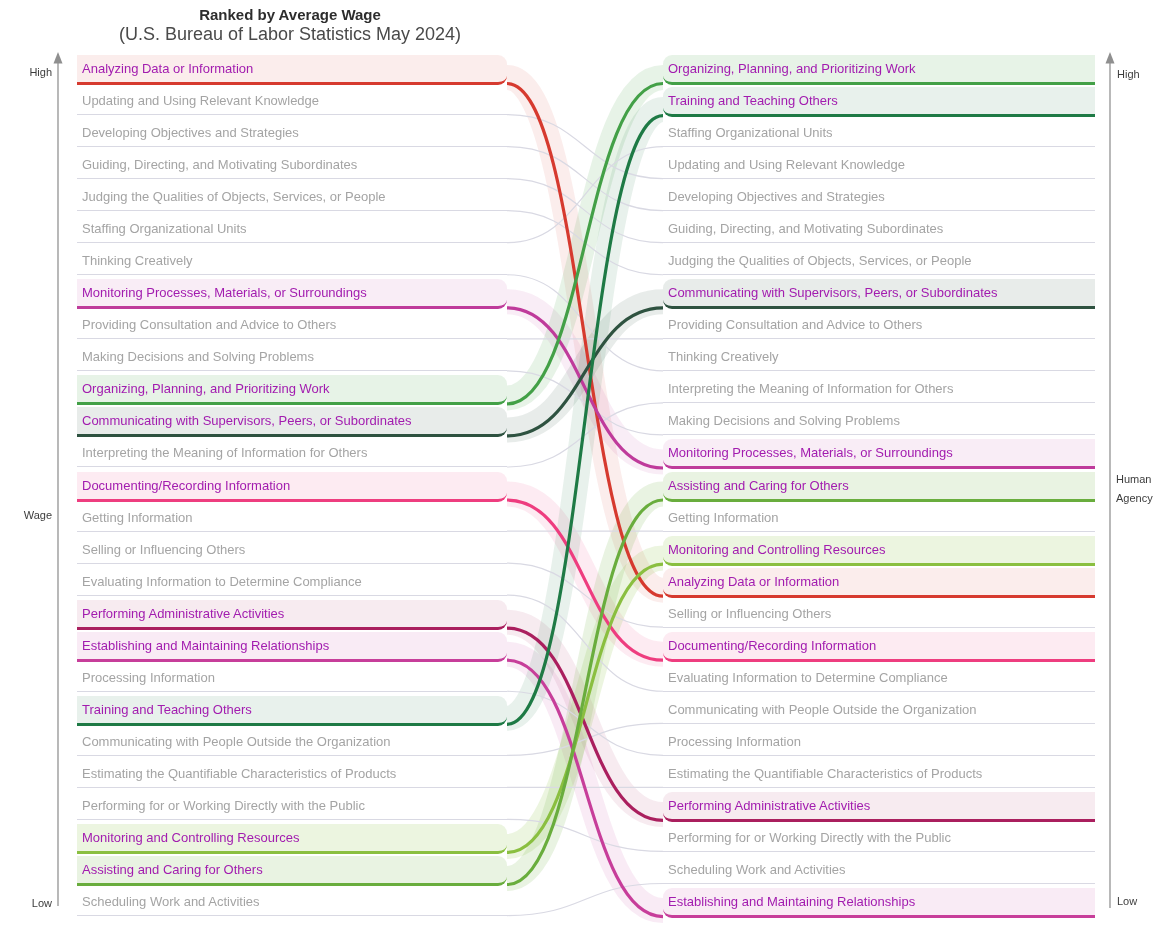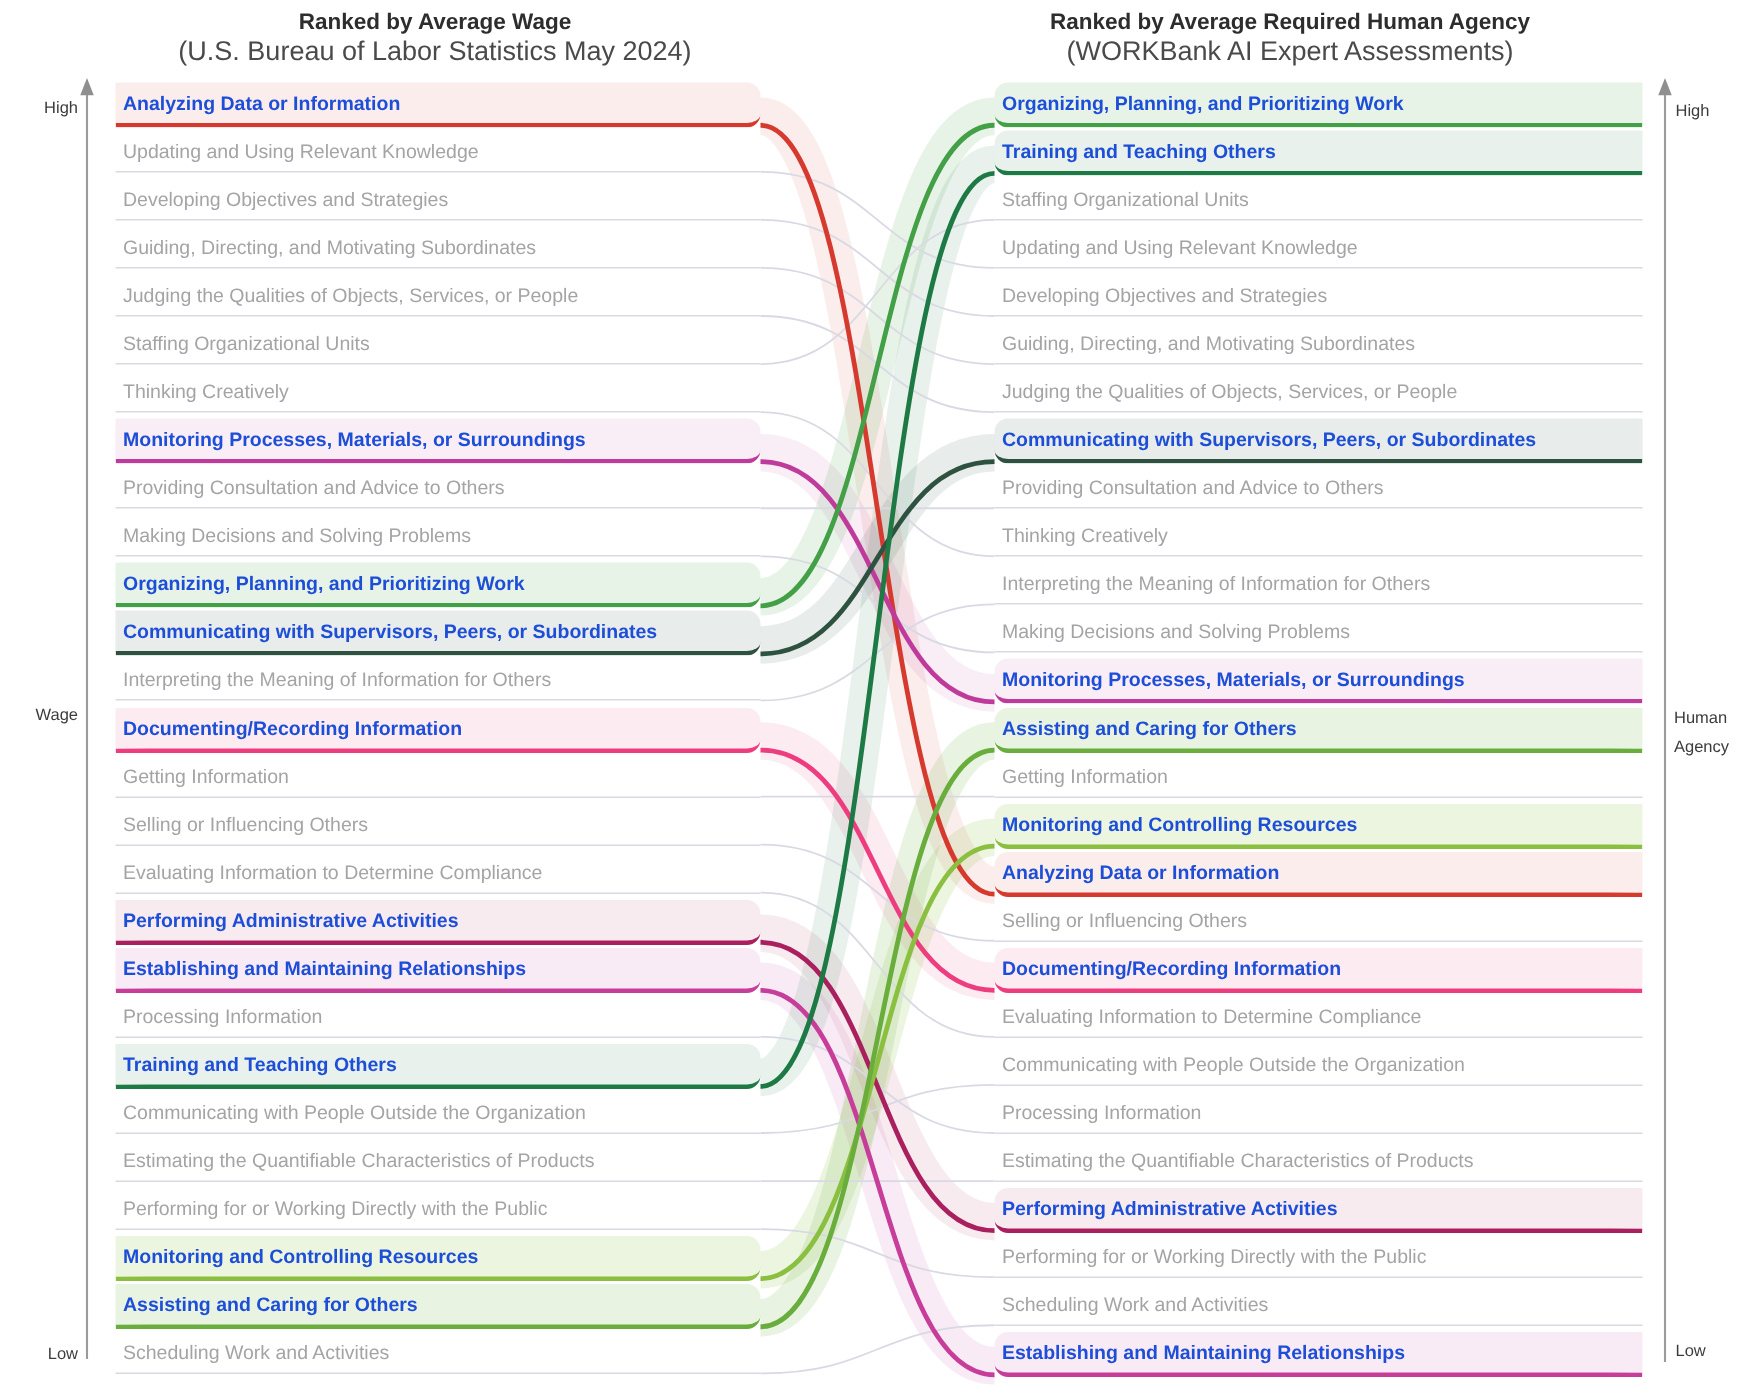--- a/index.html
+++ b/index.html
@@ -10,39 +10,35 @@
   .title-block{position:absolute;text-align:center;}
   .title-main{font-size:15px;font-weight:700;color:#2d2d2d;line-height:19px;}
   .title-sub{font-size:18px;font-weight:400;color:#4a4a4a;line-height:19px;margin-top:1px;}
   .axis-label{position:absolute;font-size:11px;color:#3c3c3c;line-height:19px;}
   .axis-label.right-align{text-align:right;}
   #flow-svg{position:absolute;top:0;left:0;pointer-events:none;}
   .row{
     position:absolute;box-sizing:border-box;display:flex;align-items:flex-end;
     padding:0 0 6px 5px;font-size:13px;color:#a4a4a4;white-space:nowrap;overflow:hidden;
   }
-  .row.hl{font-weight:700;color:#1d4ed8;}
+  .row.hl{font-weight:400;color:#a21caf;}
   .row .label{display:block;}
 </style>
 </head>
 <body>
 
 <div id="canvas">
 
   <div class="title-block" style="left:75px;top:5px;width:430px;">
     <div class="title-main">Ranked by Average Wage</div>
     <div class="title-sub">(U.S. Bureau of Labor Statistics May 2024)</div>
   </div>
-  <div class="title-block" style="left:645px;top:5px;width:430px;">
-    <div class="title-main">Ranked by Average Required Human Agency</div>
-    <div class="title-sub">(WORKBank AI Expert Assessments)</div>
-  </div>
 
   <div class="axis-label right-align" style="left:0;width:52px;top:63px;">High</div>
-  <div class="axis-label right-align" style="left:0;width:52px;top:468px;">Wage</div>
+  <div class="axis-label right-align" style="left:0;width:52px;top:506px;">Wage</div>
   <div class="axis-label right-align" style="left:0;width:52px;top:894px;">Low</div>
   <div class="axis-label" style="left:1117px;top:65px;width:50px;">High</div>
   <div class="axis-label" style="left:1116px;top:470px;width:54px;">Human Agency</div>
   <div class="axis-label" style="left:1117px;top:892px;width:50px;">Low</div>
 
   <svg id="flow-svg" width="1170" height="930">
     <g id="bands">
         <path d="M 507 77.5 C 585 77.5, 585 590.14, 663 590.14" fill="none" stroke="rgba(214,58,47,0.09)" stroke-width="25"></path>
         <path d="M 507 301.78 C 585 301.78, 585 461.98, 663 461.98" fill="none" stroke="rgba(191,59,155,0.09)" stroke-width="25"></path>
         <path d="M 507 397.9 C 585 397.9, 585 77.5, 663 77.5" fill="none" stroke="rgba(67,160,71,0.13)" stroke-width="25"></path>

